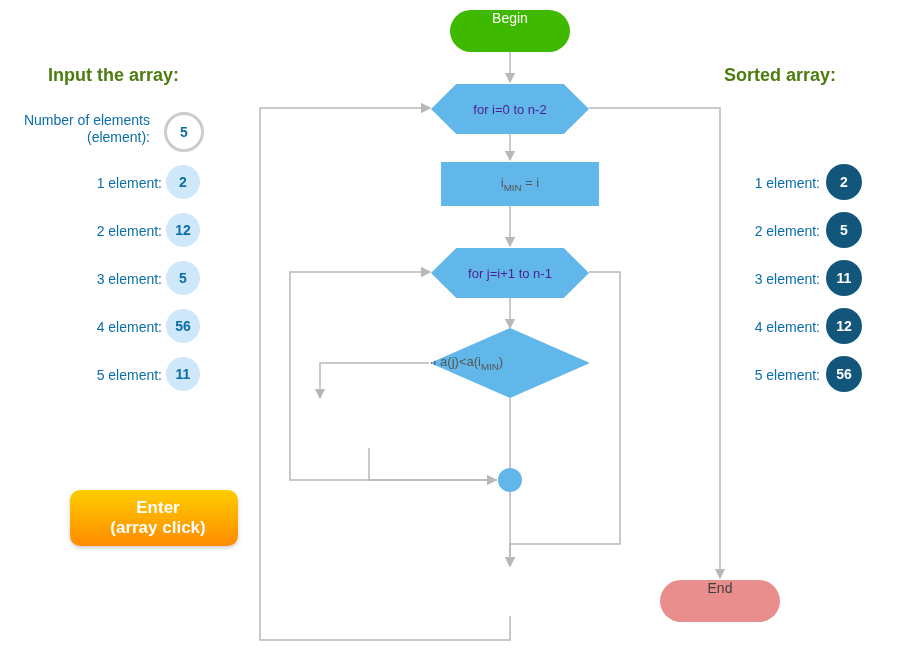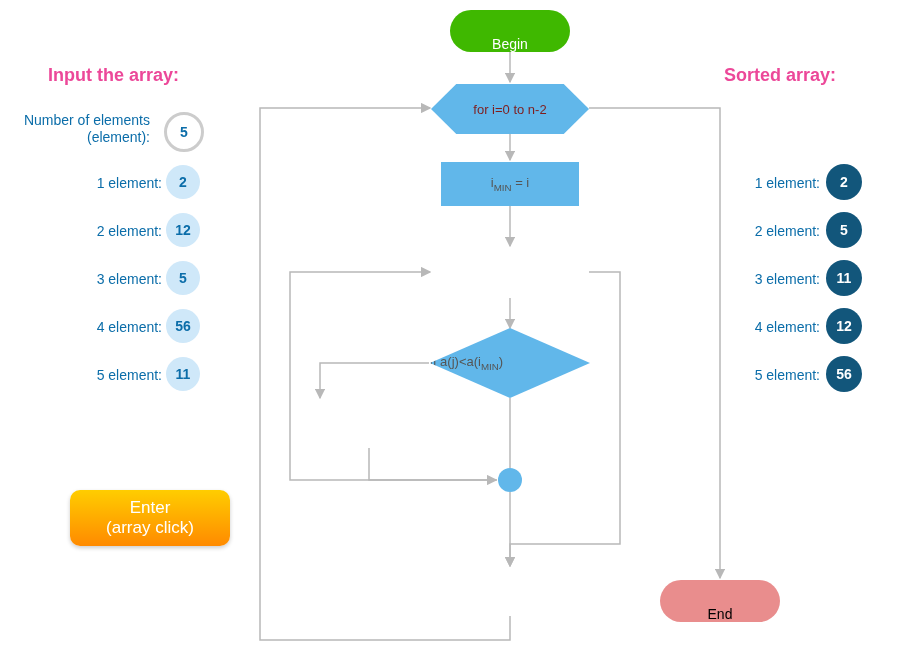--- a/index.html
+++ b/index.html
@@ -14,21 +14,21 @@
   }
   .canvas {
     position: relative;
     width: 904px;
     height: 664px;
   }
   .heading {
     position: absolute;
     font-weight: 700;
     font-size: 18px;
-    color: #ec4899;
+    color: #4d7c0f;
   }
   .label {
     position: absolute;
     color: #0b6da9;
     font-size: 14px;
     text-align: right;
     width: 130px;
   }
   .circ-out {
     position: absolute;
@@ -72,67 +72,68 @@
   }
   .enter-btn {
     position: absolute;
     left: 70px;
     top: 490px;
     width: 160px;
     height: 56px;
     border-radius: 10px;
     background: linear-gradient(#ffcd00, #ff8a00);
     color: #fff;
-    font-weight: 400;
+    font-weight: 700;
     font-size: 17px;
     display: flex;
     align-items: center;
     justify-content: center;
     text-align: center;
     line-height: 1.15;
     box-shadow: 0 2px 4px rgba(0,0,0,0.2);
     cursor: pointer;
+    padding-left: 8px;
   }
 
   
   .term {
     position: absolute;
     width: 120px;
     height: 42px;
     border-radius: 22px;
     color: #fff;
     display: flex;
-    align-items: flex-end;
+    align-items: flex-start;
     justify-content: center;
     font-size: 14px;
   }
   .term.begin { background: #3fb800; }
-  .term.end   { background: #e98d8d; color: #000000; }
+  .term.end   { background: #e98d8d; color: #404040; }
   .proc {
     position: absolute;
     background: #61b7ea;
     color: #555;
-    width: 138px;
+    width: 158px;
     height: 44px;
     display: flex;
     align-items: center;
     justify-content: center;
     font-size: 13px;
     text-align: center;
   }
   .hex {
     position: absolute;
     width: 158px;
     height: 50px;
     background: #61b7ea;
     clip-path: polygon(16% 0, 84% 0, 100% 50%, 84% 100%, 16% 100%, 0 50%);
     display: flex;
     align-items: center;
     justify-content: center;
-    color: #7f1d1d;
+    color: #4c1d95;
     font-size: 13px;
   }
   .diamond {
     position: absolute;
     width: 160px;
     height: 70px;
     background: #61b7ea;
     clip-path: polygon(50% 0, 100% 50%, 50% 100%, 0 50%);
     display: flex;
     align-items: center;
@@ -273,20 +274,23 @@
   <div class="hex" style="left:431px; top:84px;">
       <span>for i=0 to n-2</span>
     </div>
 
   <div class="proc" style="left:441px; top:162px;">
     <span>
       <span>i</span><span class="sub">MIN</span><span> = i</span>
     </span>
   </div>
 
+  <div class="hex" style="left:431px; top:248px;">
+      <span>for j=i+1 to n-1</span>
+    </div>
 
   <div class="diamond" style="left:430px; top:328px;">
     <span>
       <span>if a(j)&lt;a(i</span><span class="sub">MIN</span><span>)</span>
     </span>
   </div>
 
 
   <div class="connector-small" style="left:498px; top:468px;"></div>
 

